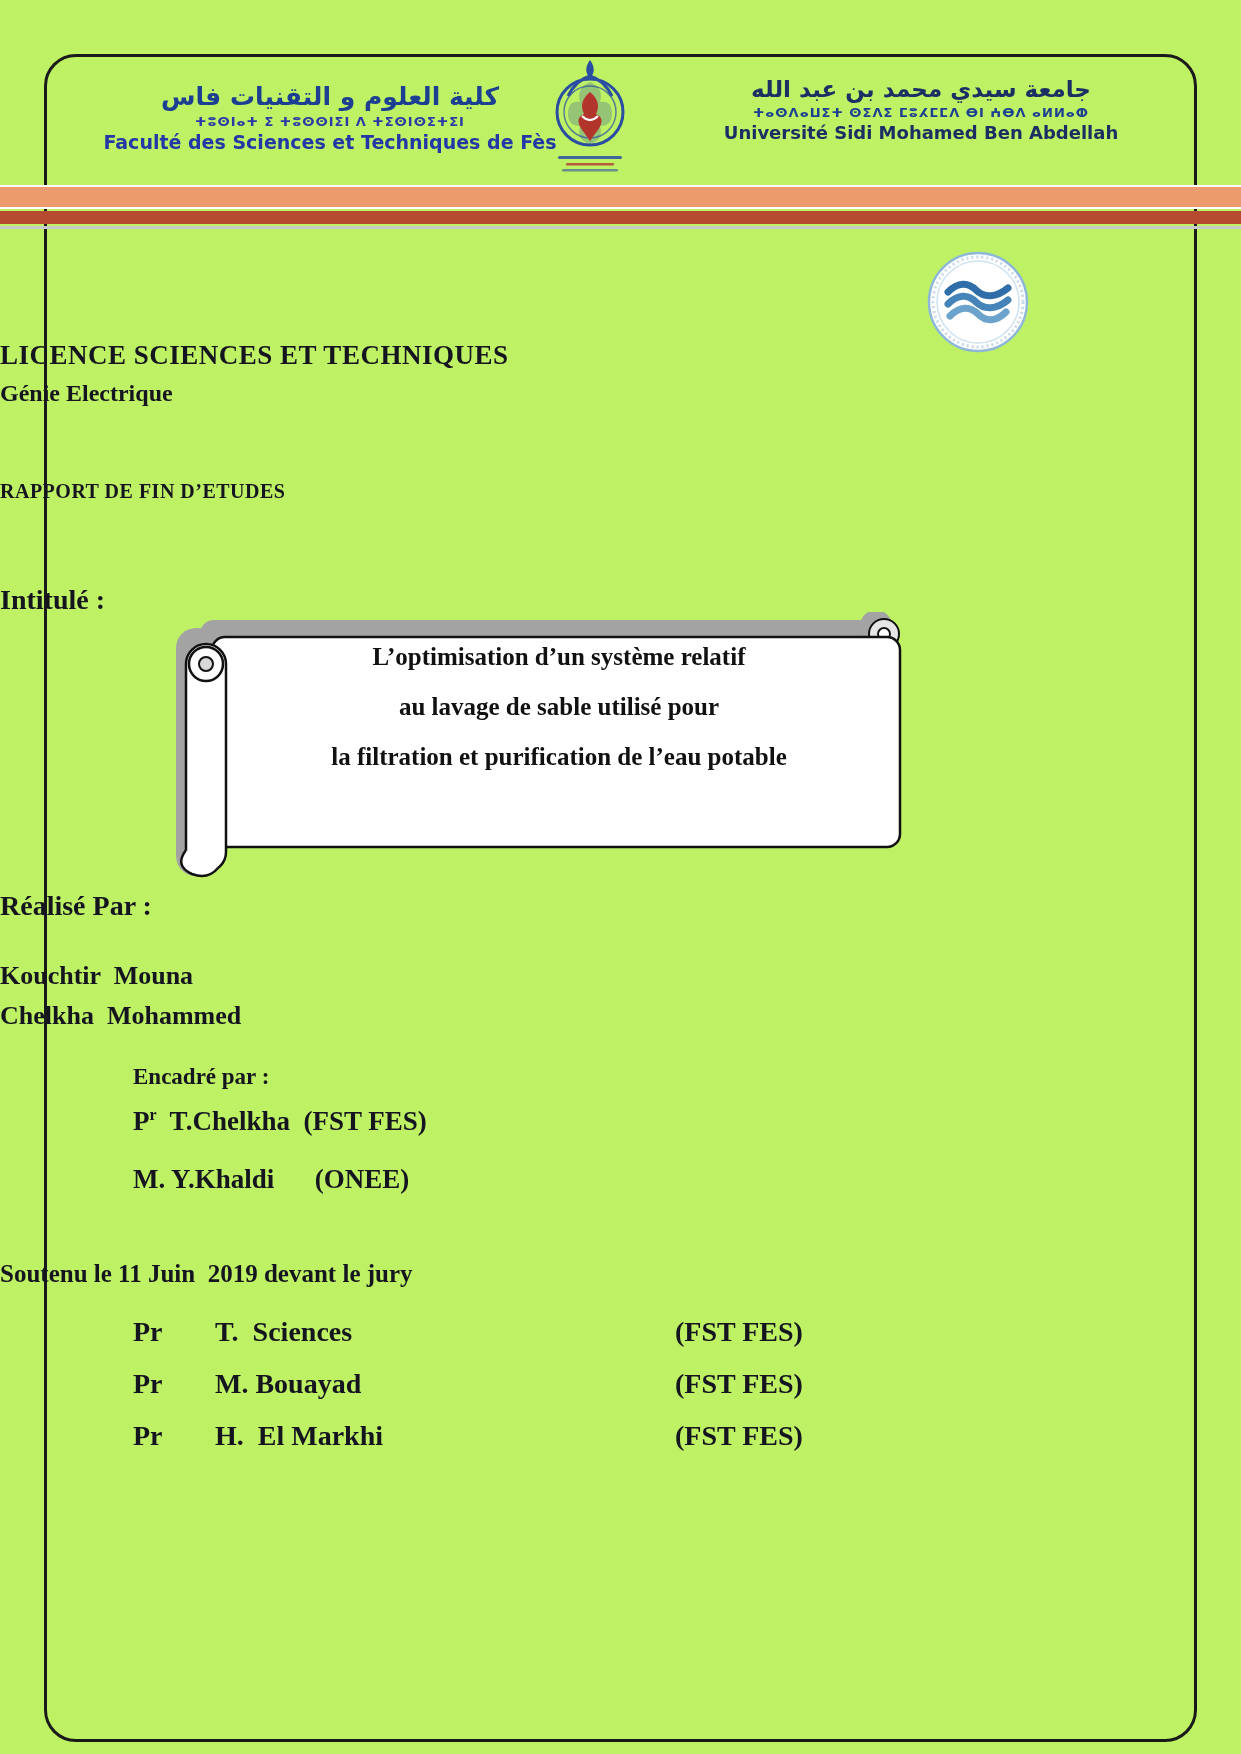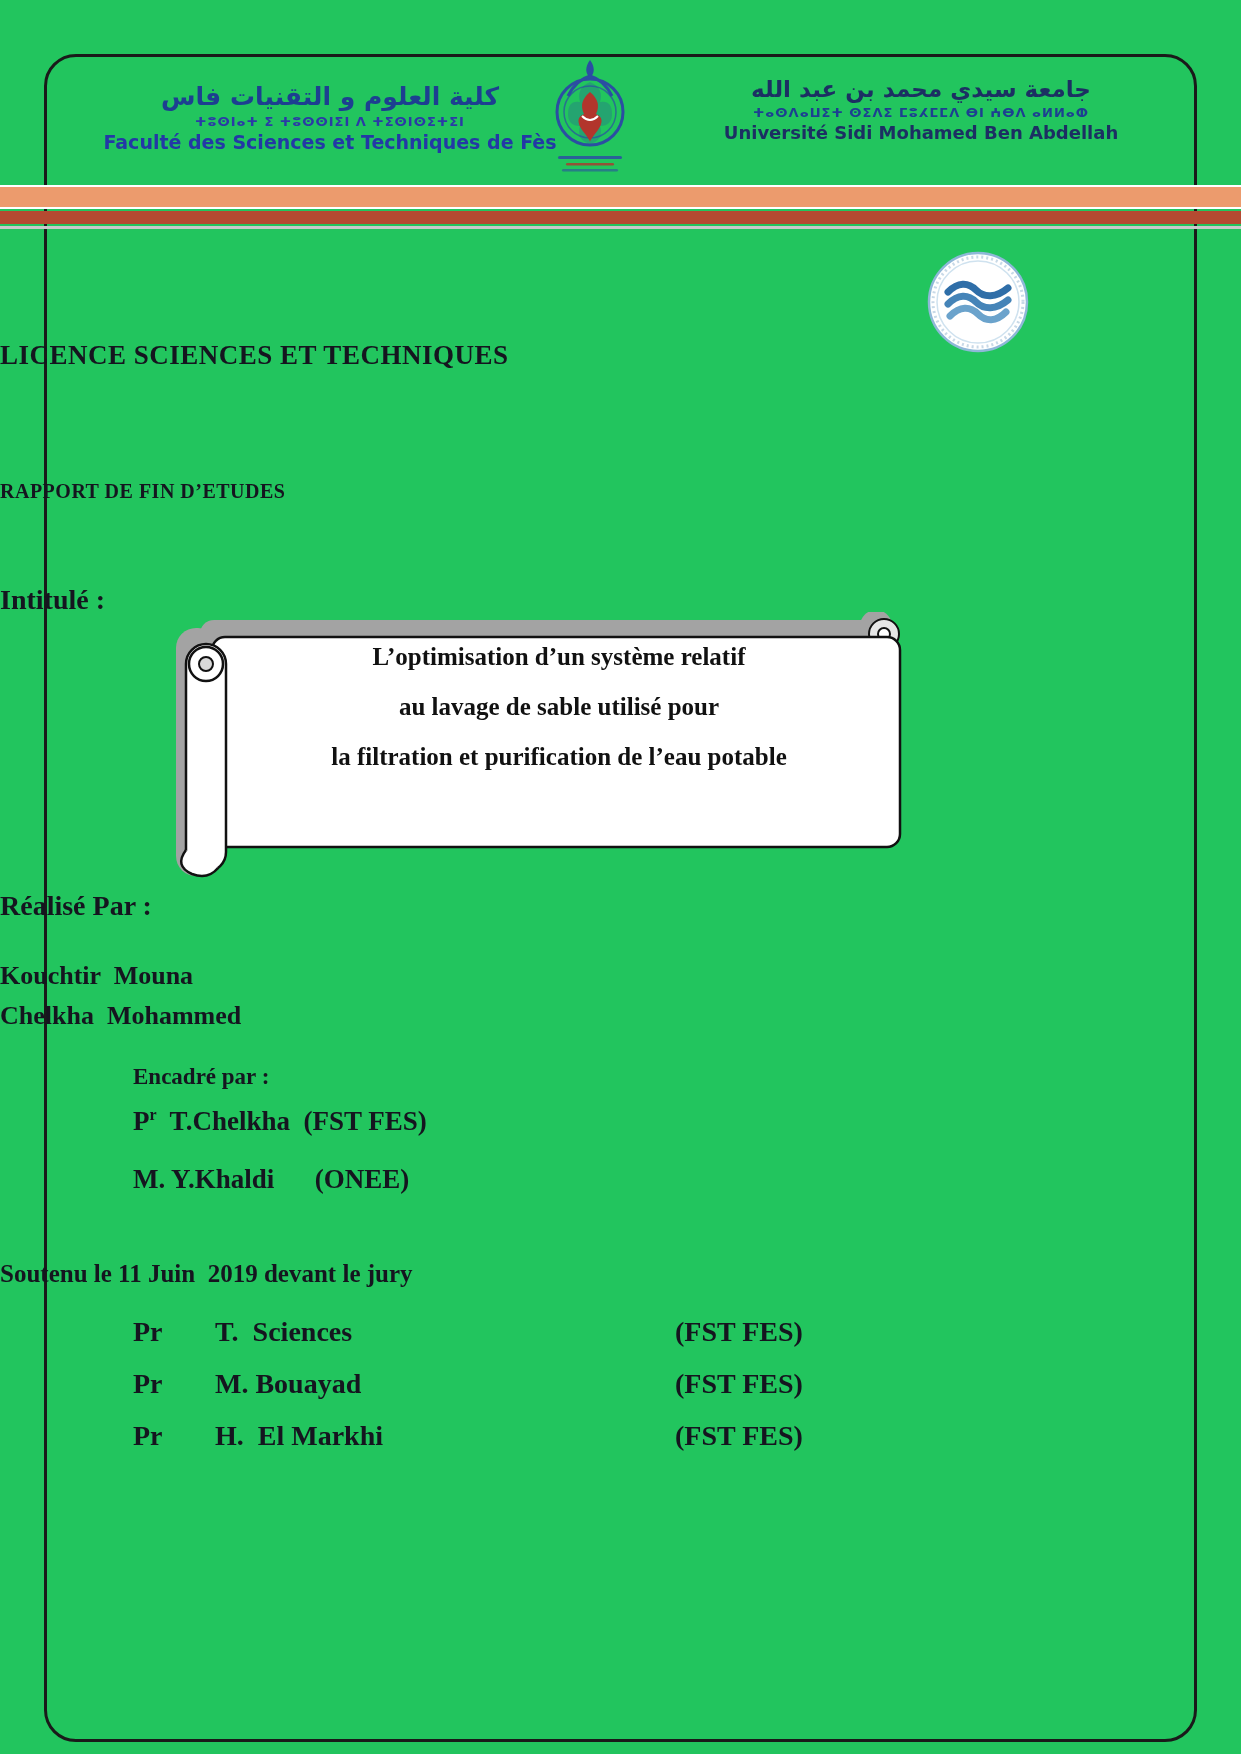--- a/index.html
+++ b/index.html
@@ -1,20 +1,20 @@
 <!DOCTYPE html>
 <html><head>
 <meta charset="utf-8">
 <style>
   * { margin:0; padding:0; box-sizing:border-box; }
   html,body { background:#ffffff; }
   body { width:1241px; height:1754px; position:relative; overflow:hidden;
          font-family:"Liberation Serif","DejaVu Serif",serif; color:#15151f; }
 
-  .page { position:absolute; inset:0; background:#22c55e; }
+  .page { position:absolute; inset:0; background:#bef264; }
 
   
   .frame { position:absolute; left:44px; top:54px; width:1153px; height:1688px;
            border:3px solid #1a1a1a; border-radius:32px; }
 
   
   .band { position:absolute; left:0; right:0; }
   .band-light { top:185px; height:24px; background:#EC9B6D;
                 border-top:2px solid #fff; border-bottom:2px solid #fff; }
   .band-dark  { top:211px; height:13px; background:#B54A31; }
@@ -111,20 +111,21 @@
       <circle cx="52" cy="52" r="49" fill="#fff" stroke="#8fb8d8" stroke-width="2.5"></circle>
       <circle cx="52" cy="52" r="41" fill="none" stroke="#cfe2ef" stroke-width="1.5"></circle>
       <circle cx="52" cy="52" r="45" fill="none" stroke="#9ab9d4" stroke-width="3" stroke-dasharray="2 3" opacity="0.55"></circle>
       <path d="M22 42 C32 32 42 32 50 40 C58 48 70 48 82 38" fill="none" stroke="#2f6ea8" stroke-width="7" stroke-linecap="round"></path>
       <path d="M22 54 C32 44 42 44 50 52 C58 60 70 60 82 50" fill="none" stroke="#4584b8" stroke-width="7" stroke-linecap="round"></path>
       <path d="M24 66 C34 56 44 56 52 64 C60 72 70 72 80 62" fill="none" stroke="#6ba3cc" stroke-width="7" stroke-linecap="round"></path>
     </svg>
   </div>
 
   <div class="cc degree-1">LICENCE SCIENCES ET TECHNIQUES</div>
+  <div class="cc degree-2">Génie Electrique</div>
 
   <div class="cc report">RAPPORT DE FIN D’ETUDES</div>
 
   <div class="cc intitule">Intitulé :</div>
 
   <div class="scroll-wrap">
     <svg viewBox="0 0 736 282" width="736" height="282" aria-hidden="true">
 
       <g fill="#a3a3a3">
         <rect x="28" y="8" width="688" height="214" rx="14"></rect>

